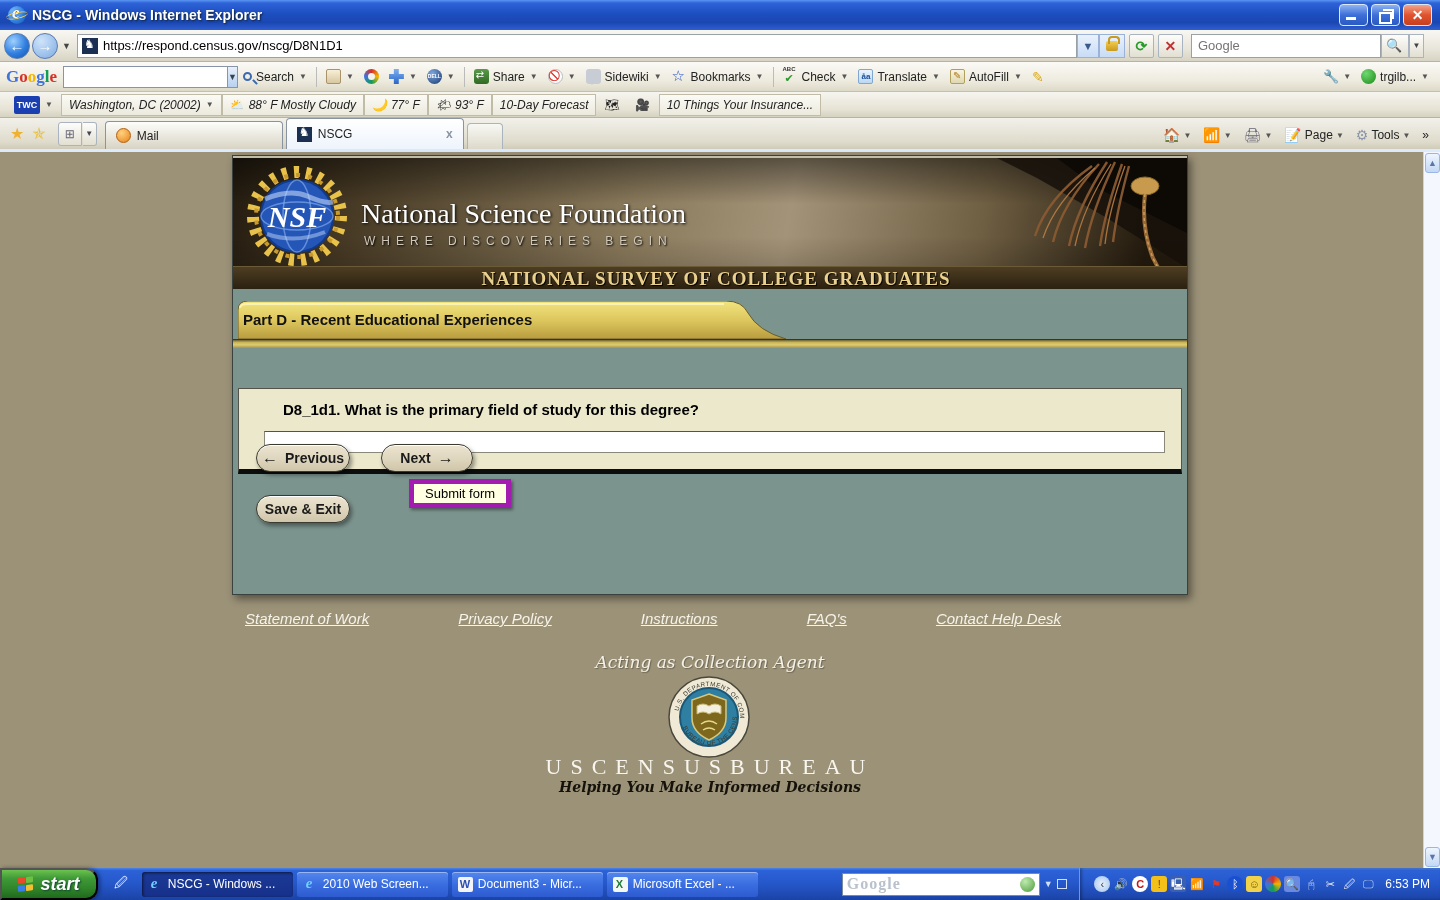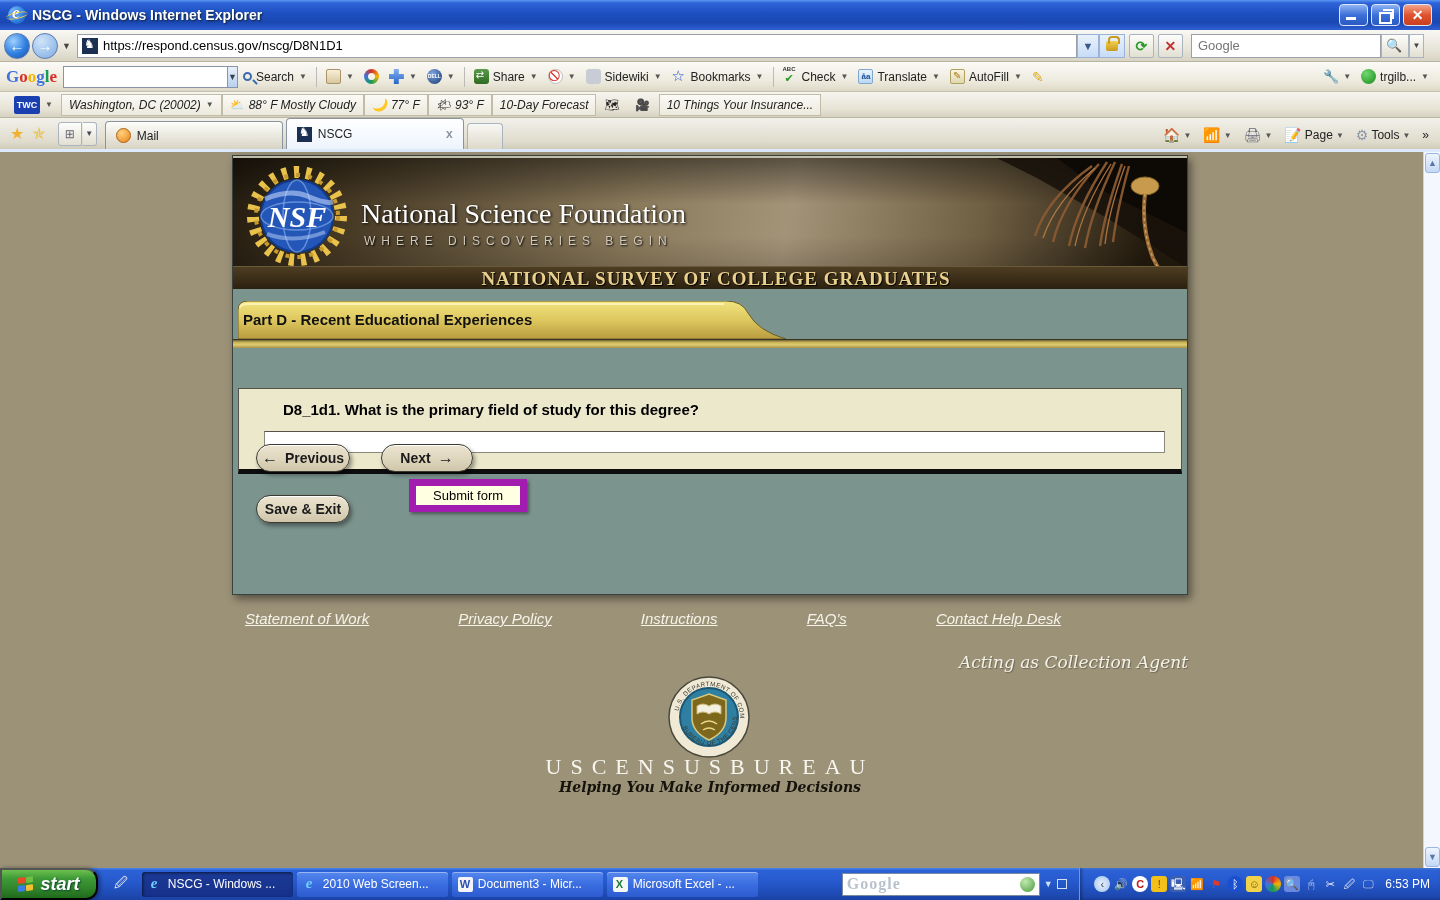--- a/index.html
+++ b/index.html
@@ -175,27 +175,27 @@
 
   .pillbtn { position:absolute; height:28px; border:1px solid #3a3a30; border-radius:14px;
     background:linear-gradient(180deg,#ece4d0 0%,#ded5bd 55%,#cfc5aa 100%);
     box-shadow:2px 3px 4px rgba(0,0,0,.4), inset 0 1px 0 #fff;
     font:bold 14px "Liberation Sans",sans-serif; color:#1a1a1a;
     display:flex; align-items:center; justify-content:center; gap:7px; }
   #btn-prev { left:23px; top:288px; width:94px; }
   #btn-next { left:148px; top:288px; width:92px; }
   #btn-save { left:23px; top:339px; width:94px;justify-content:center; }
   .btn-arrow { font-size:16px; font-weight:bold; }
-  #tooltip { position:absolute; left:176px; top:323px; background:#ffffe1; border:7px solid #a21caf;
-    font:13px "Liberation Sans",sans-serif; color:#000; padding:2px 17px; box-shadow:2px 2px 3px rgba(0,0,0,.4); }
+  #tooltip { position:absolute; left:176px; top:323px; background:#ffffe1; border:5px solid #a21caf;
+    font:13px "Liberation Sans",sans-serif; color:#000; padding:2px 11px; box-shadow:2px 2px 3px rgba(0,0,0,.4); }
 
   
   #footer-links { position:absolute; left:245px; top:458px; width:816px; display:flex; justify-content:space-between;font-style:italic; }
   #footer-links a { color:#f6f3e8; font-size:15px; text-decoration:underline; white-space:nowrap; }
-  #agent-note { position:absolute; left:232px; top:500px; width:956px; text-align:right;
+  #agent-note { position:absolute; left:232px; top:500px; width:956px; text-align:center;
     color:#f4f1e6; font:italic 17px "DejaVu Serif",serif; text-shadow:1px 1px 1px rgba(0,0,0,.3); }
   #seal { position:absolute; left:668px; top:524px; }
   #bureau-name { position:absolute; left:232px; top:602px; width:956px; text-align:center;
     color:#f8f6ee; font:22px "Liberation Serif",serif; letter-spacing:9px; }
   #bureau-tagline { position:absolute; left:232px; top:618px; width:956px; text-align:center;
     color:#14120a; font:bold italic 14px "DejaVu Serif",serif; padding-top:9px; }
 
   
   #taskbar { position:absolute; top:868px; left:0; width:1440px; height:32px;
     background:linear-gradient(180deg,#4c83e8 0%,#2c62d8 8%,#2557c9 50%,#1b43a6 100%); display:flex; align-items:center; }

